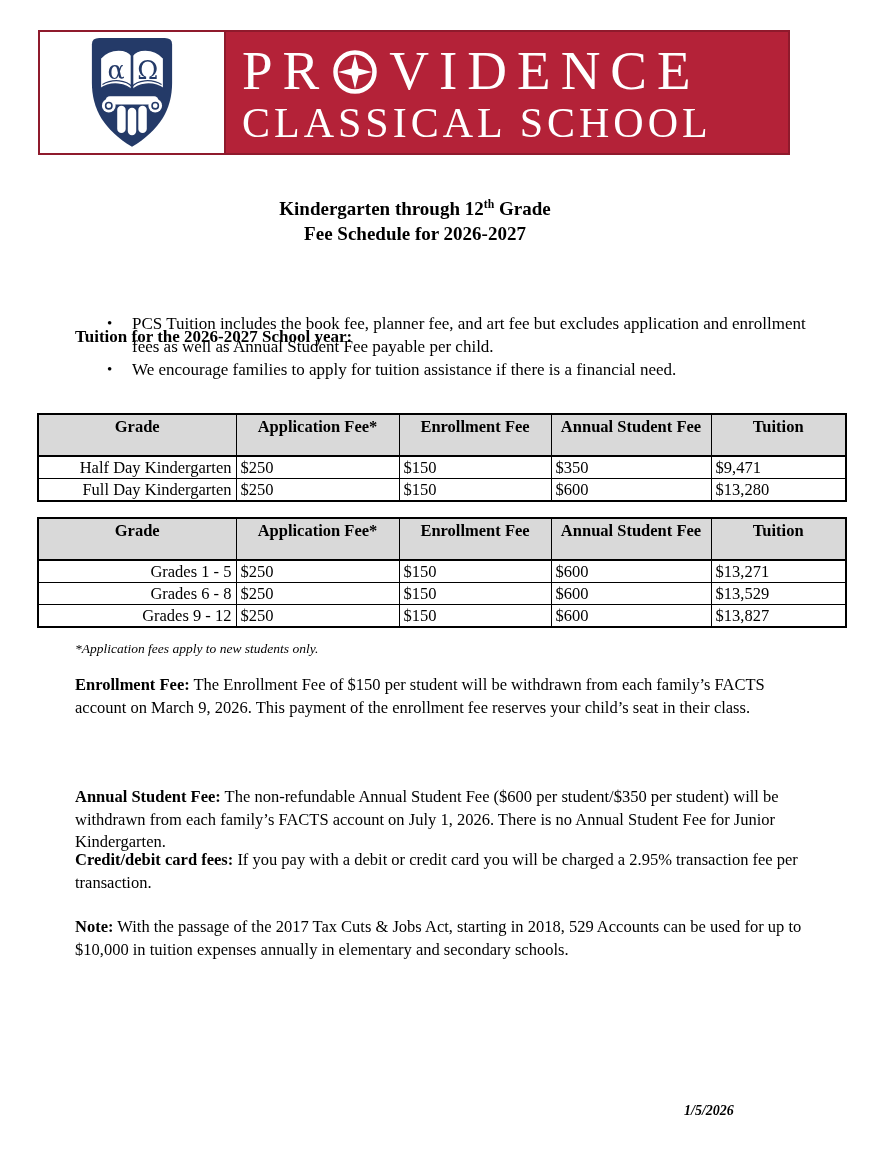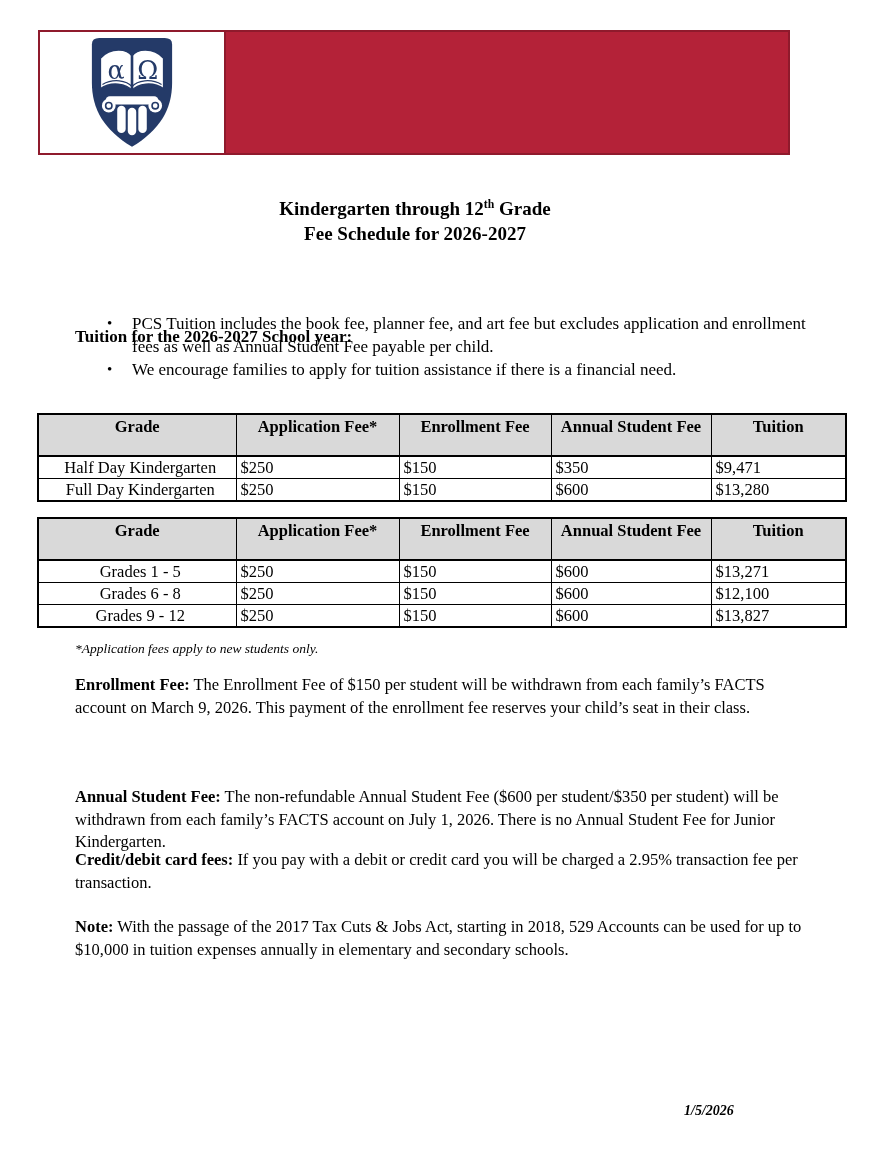--- a/index.html
+++ b/index.html
@@ -75,21 +75,21 @@
     background: #d9d9d9;
     border: 1px solid #000; border-bottom: 2px solid #000;
     font-weight: bold; text-align: center; vertical-align: top;
     height: 42px; padding: 1px 4px; line-height: 21px;
   }
   .fee-table td {
     border: 1px solid #000;
     text-align: left; height: 21px; padding: 0 4px;
     line-height: 21px;
   }
-  .fee-table td.cell-grade { text-align: center; padding-left: 10px; }
+  .fee-table td.cell-grade { text-align: right; padding-left: 10px; }
   .col-grade { width: 198px; } .col-app { width: 163px; }
   .col-enr { width: 152px; } .col-asf { width: 160px; }
   .col-tui { width: 135px; }
 
   .footnote {
     position: absolute; left: 75px; top: 641px;
     font-style: italic; font-size: 13.5px;
   }
 
   
@@ -124,20 +124,31 @@
         <rect x="20" y="57" width="50" height="8" rx="4" fill="#ffffff"></rect>
         <circle cx="23" cy="66" r="6.5" fill="#ffffff"></circle>
         <circle cx="67" cy="66" r="6.5" fill="#ffffff"></circle>
         <circle cx="23" cy="66" r="3" fill="none" stroke="#243a68" stroke-width="1.5"></circle>
         <circle cx="67" cy="66" r="3" fill="none" stroke="#243a68" stroke-width="1.5"></circle>
         <rect x="31" y="66" width="8" height="26" rx="4" fill="#ffffff"></rect>
         <rect x="41" y="68" width="8" height="26" rx="4" fill="#ffffff"></rect>
         <rect x="51" y="66" width="8" height="26" rx="4" fill="#ffffff"></rect>
       </g>
     </svg>
+  </div>
+  <div class="banner-text">
+    <div class="banner-line1">
+      <span>PR</span>
+      <svg class="cross-o" width="48" height="50" viewBox="0 0 48 50">
+        <circle cx="24" cy="26" r="19.5" fill="none" stroke="#ffffff" stroke-width="4.5"></circle>
+        <polygon points="24,9 27.5,22.5 41,26 27.5,29.5 24,43 20.5,29.5 7,26 20.5,22.5" fill="#ffffff"></polygon>
+      </svg>
+      <span>VIDENCE</span>
+    </div>
+    <div class="banner-line2">CLASSICAL SCHOOL</div>
   </div>
 </div>
 
 <div class="doc-title">
   <div><span>Kindergarten through 12</span><sup>th</sup><span> Grade</span></div>
   <div>Fee Schedule for 2026-2027</div>
 </div>
 
 <div class="section-heading">Tuition for the 2026-2027 School year:</div>
 
@@ -206,21 +217,21 @@
     <td>$250</td>
     <td>$150</td>
     <td>$600</td>
     <td>$13,271</td>
   </tr>
   <tr>
     <td class="cell-grade">Grades 6 - 8</td>
     <td>$250</td>
     <td>$150</td>
     <td>$600</td>
-    <td>$12,100</td>
+    <td>$13,529</td>
   </tr>
   <tr>
     <td class="cell-grade">Grades 9 - 12</td>
     <td>$250</td>
     <td>$150</td>
     <td>$600</td>
     <td>$13,827</td>
   </tr>
 </tbody>
   </table>

